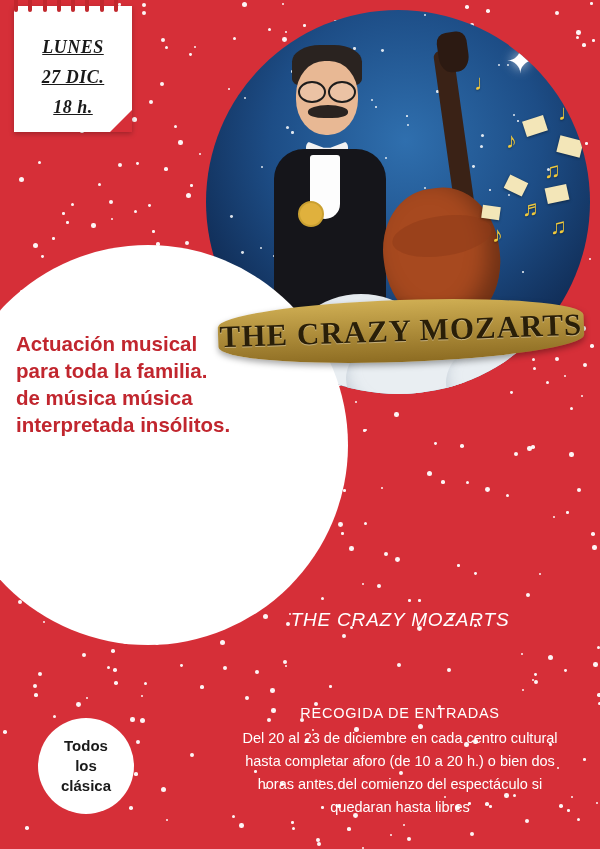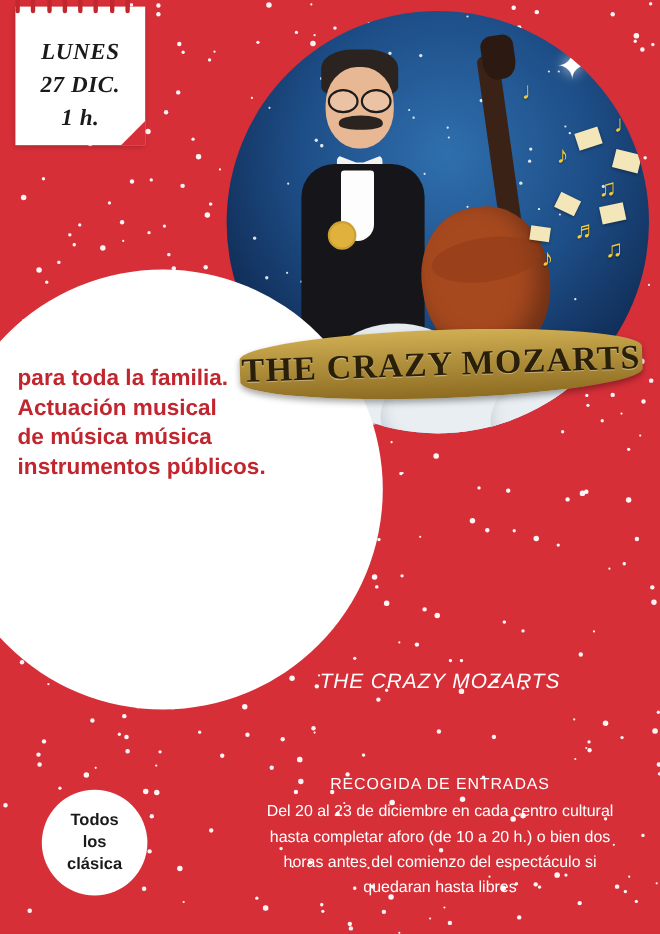--- a/index.html
+++ b/index.html
@@ -80,22 +80,23 @@
     left: 0;
     right: 0;
     text-align: center;
     color: #1a1a1a;
     font-family: "Liberation Serif", serif;
     font-weight: bold;
     font-style: italic;
     letter-spacing: 0.5px;
   }
   .date-lines div {
-    font-size: 21px;
+    font-size: 18px;
     line-height: 30px;
+    text-decoration: underline;
   }
 
   
   .circle-img {
     position: absolute;
     left: 206px;
     top: 10px;
     width: 384px;
     height: 384px;
     border-radius: 50%;
@@ -877,40 +878,40 @@
 
   <div class="banner">
     <div class="banner-bg"></div>
     <div class="banner-text">THE CRAZY MOZARTS</div>
   </div>
 
   <div class="date-card">
     <div class="date-lines">
       <div>LUNES</div>
       <div>27 DIC.</div>
-      <div>1 h.</div>
+      <div>18 h.</div>
     </div>
   </div>
   <div class="spiral">
     <span></span>
       <span></span>
       <span></span>
       <span></span>
       <span></span>
       <span></span>
       <span></span>
       <span></span>
   </div>
 
   <div class="white-circle"></div>
   <div class="description">
+    <div>Actuación musical</div>
     <div>para toda la familia.</div>
-    <div>Actuación musical</div>
     <div>de música música</div>
-    <div>instrumentos públicos.</div>
+    <div>interpretada insólitos.</div>
   </div>
 
   <div class="audience">
     <span>Todos</span>
     <span>los</span>
     <span>clásica</span>
   </div>
 
   <div class="venue-block">
     <div class="venue-show">THE CRAZY MOZARTS</div>

